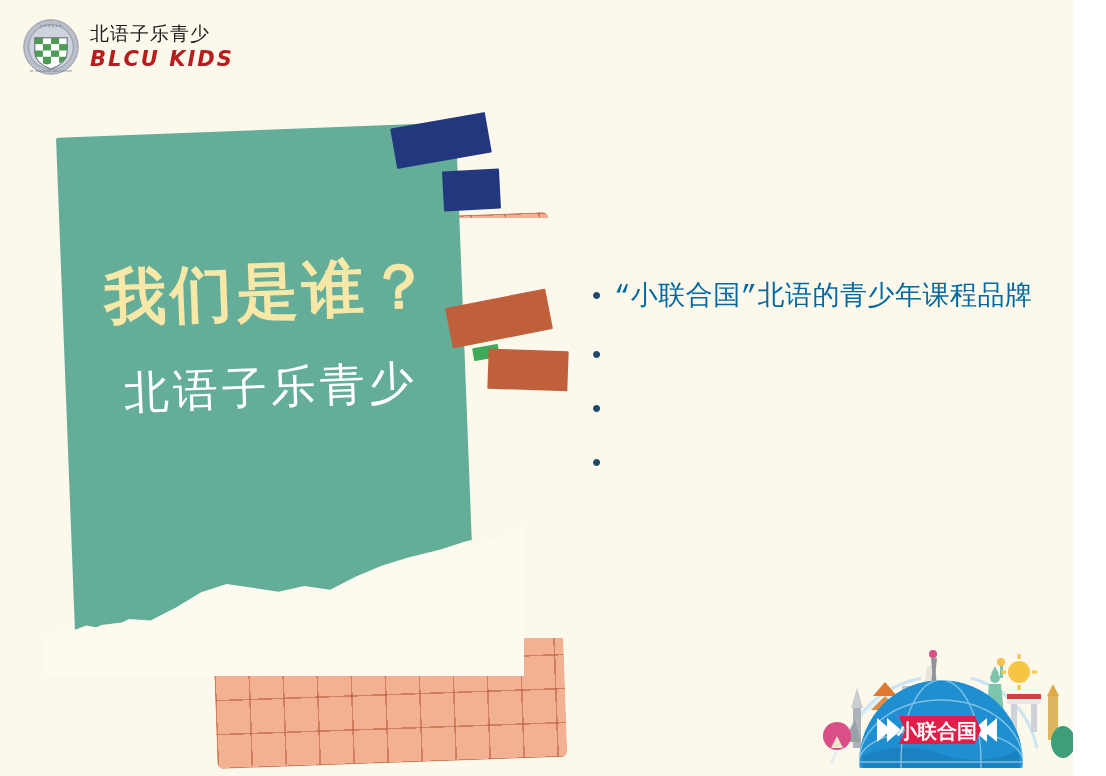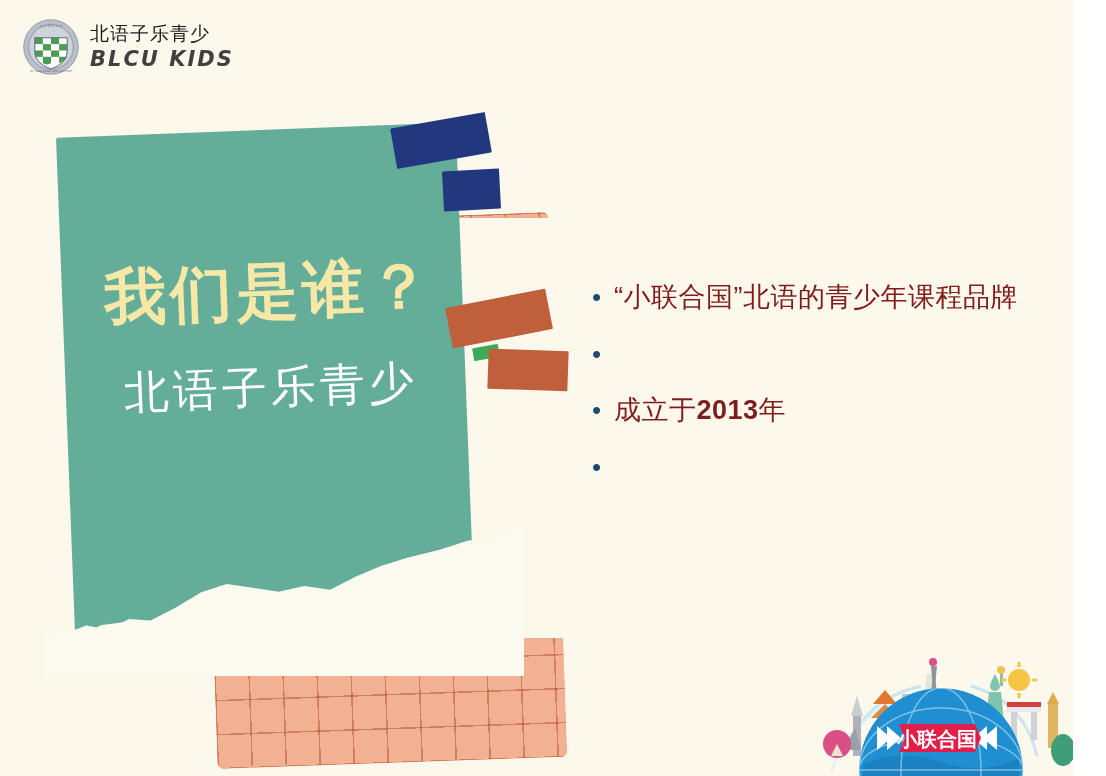--- a/index.html
+++ b/index.html
@@ -36,21 +36,21 @@
     line-height: 1.05;
   }
   .brand-cn {
     font-size: 19px;
     color: #1d1d1d;
     letter-spacing: 1px;
     font-family: "DejaVu Sans", "Liberation Sans", sans-serif;
   }
   .brand-en {
     font-size: 21px;
-    color: #404040;
+    color: #b91c1c;
     font-style: italic;
     font-weight: 600;
     letter-spacing: 2px;
     margin-top: 4px;
     font-family: "DejaVu Sans", "Liberation Sans", sans-serif;
   }
 
   
   .card-stage {
     position: absolute;
@@ -210,31 +210,31 @@
   .bullet-dot {
     flex: 0 0 22px;
     font-size: 26px;
     line-height: 1;
     color: #1f4a6b;
   }
   .bullet-text {
     font-size: 27px;
     line-height: 1.15;
     letter-spacing: 0.5px;
-    color: #7f1d1d;
-    font-family: Liberation Sans, sans-serif;
+    color: #0369a1;
+    font-family: Liberation Mono, monospace;
     white-space: nowrap;
   }
   .bullet-text b { font-weight: 700; }
 
   
   .globe-art {
     position: absolute;
     right: 0px;
-    bottom: 0px;
+    bottom: 8px;
     width: 272px;
     height: 124px;
     overflow: hidden;
     text-align: right;
   }
 </style>
 </head>
 <body>
 
 <div id="slide">
@@ -290,21 +290,20 @@
   <div class="bullets">
     <div class="bullet-row">
       <span class="bullet-dot">•</span>
       <span class="bullet-text">“小联合国”北语的青少年课程品牌</span>
     </div>
     <div class="bullet-row">
       <span class="bullet-dot">•</span>
     </div>
     <div class="bullet-row">
       <span class="bullet-dot">•</span>
-      <span class="bullet-text">成立于<b>2013</b>年</span>
     </div>
     <div class="bullet-row">
       <span class="bullet-dot">•</span>
     </div>
   </div>
 
   <div class="globe-art">
     <svg viewBox="0 0 272 124" width="272" height="124">
       <defs>
         <clipPath id="globeClip">

